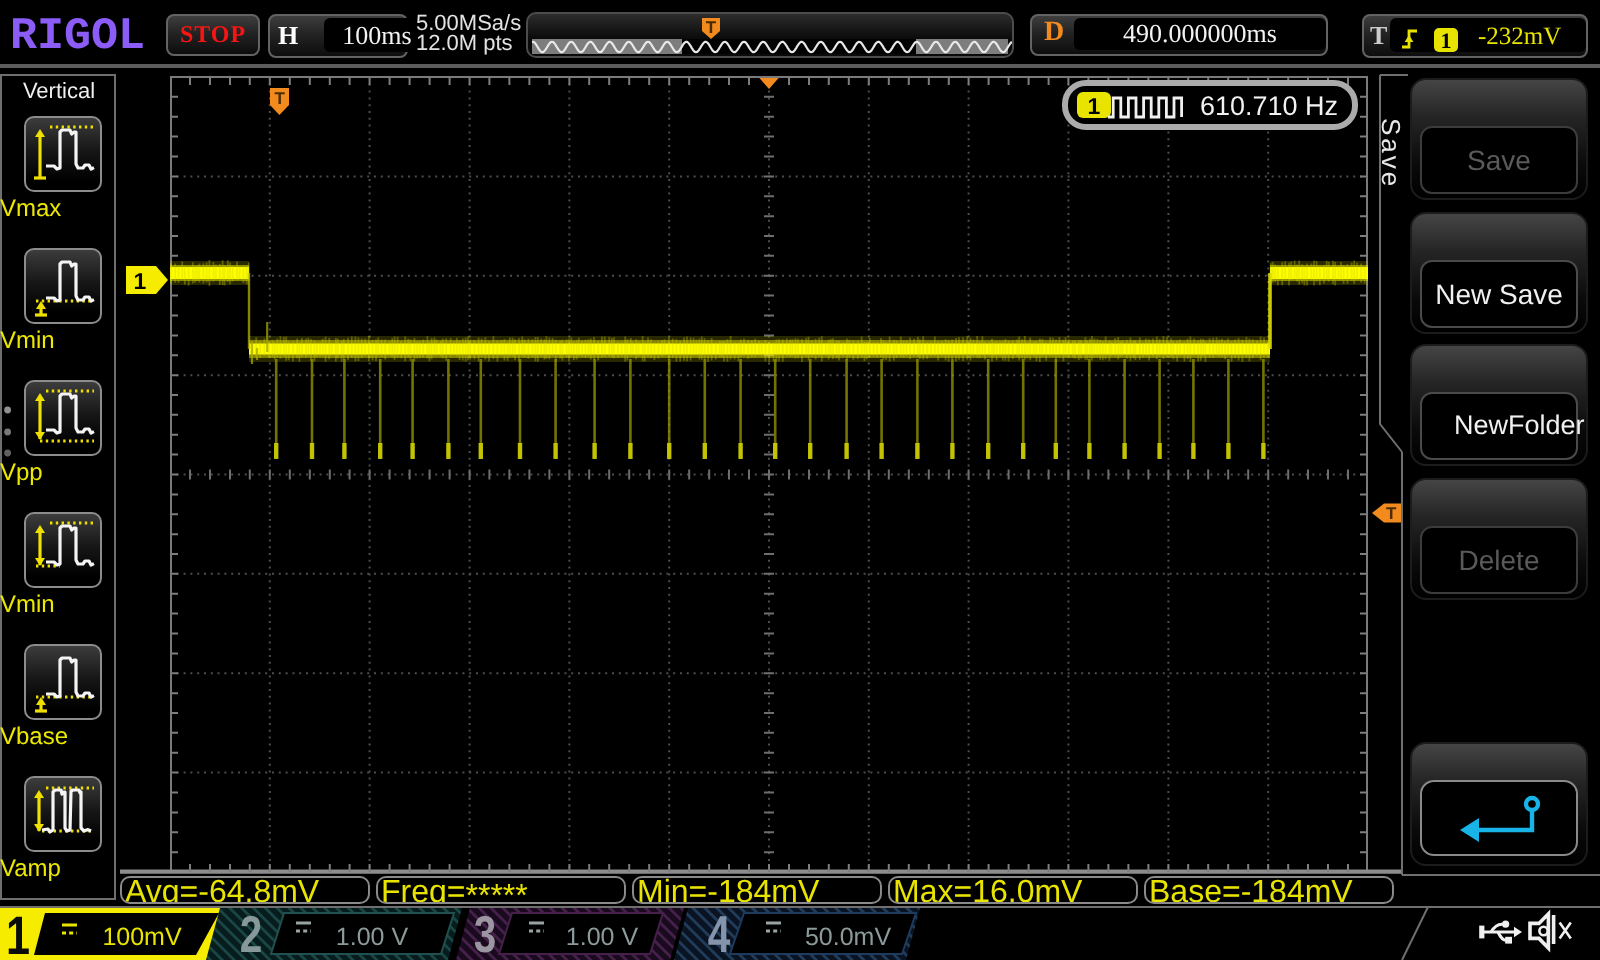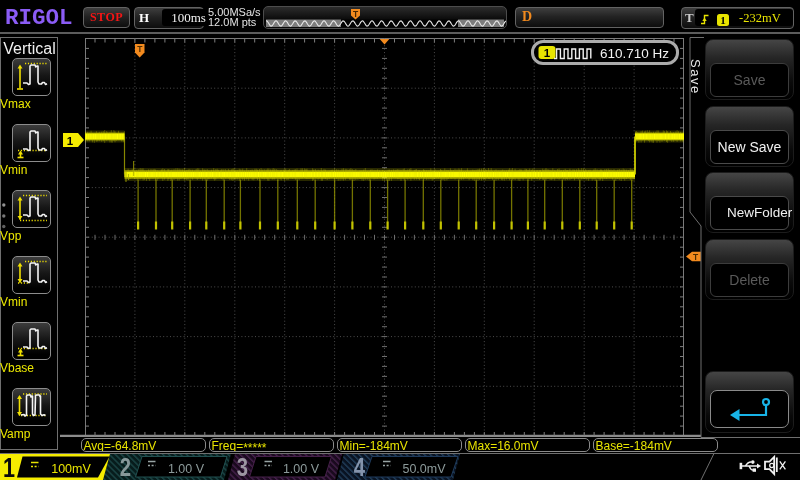--- a/index.html
+++ b/index.html
@@ -16,22 +16,22 @@
   .mbtn{position:absolute;left:4px;top:23px;width:79px;height:34px;border-radius:6px;
         background:#000;border:1px solid #4a4a4a;box-sizing:border-box;
         color:#f0f0f0;font-size:14px;text-align:center;line-height:32px;}
   .icon{position:absolute;left:12px;width:39px;height:38px;border-radius:5px;
         background:linear-gradient(180deg,#3c3c3c,#161616 46%,#000 88%);
         border:1px solid #8c8c8c;box-sizing:border-box;}
   .ilab{position:absolute;left:0px;width:62px;
         color:#ece800;font-size:12px;}
   .mbox{position:absolute;top:438px;height:14px;width:125px;background:#000;
         border:1px solid #8a8a8a;border-radius:5px;box-sizing:border-box;
-        color:#e8e400;font-size:12px;line-height:15px;padding-left:1.5px;
-        white-space:nowrap;overflow:hidden;margin-left:21px;}
+        color:#e8e400;font-size:16px;line-height:15px;padding-left:1.5px;
+        white-space:nowrap;overflow:hidden;}
 </style></head>
 <body>
 
 <svg class="abs" style="left:0;top:0" width="800" height="480" viewBox="0 0 800 480">
 
   <line x1="85" y1="38.5" x2="684" y2="38.5" stroke="#7a7a7a" stroke-width="1"></line>
   <line x1="85.5" y1="38" x2="85.5" y2="436" stroke="#7a7a7a" stroke-width="1"></line>
   <line x1="683.5" y1="38" x2="683.5" y2="436" stroke="#7a7a7a" stroke-width="1"></line>
   <line x1="60" y1="435.8" x2="701" y2="435.8" stroke="#8c8c8c" stroke-width="2.2"></line>
 <line x1="134.9" y1="38.5" x2="134.9" y2="436.0" class="gdot"></line>
@@ -93,34 +93,35 @@
   <rect x="2" y="12.5" width="75" height="7.5" fill="#7d7d7d"></rect>
   <rect x="77" y="12.5" width="117" height="7.5" fill="#020202"></rect>
   <rect x="194" y="12.5" width="46" height="7.5" fill="#7d7d7d"></rect>
   <polyline points="2.0,13.99 2.5,13.91 3.0,14.10 3.5,14.55 4.0,15.20 4.5,15.99 5.0,16.84 5.5,17.65 6.0,18.34 6.5,18.83 7.0,19.08 7.5,19.05 8.0,18.75 8.5,18.21 9.0,17.49 9.5,16.67 10.0,15.83 10.5,15.06 11.0,14.44 11.5,14.04 12.0,13.90 12.5,14.04 13.0,14.44 13.5,15.06 14.0,15.83 14.5,16.67 15.0,17.49 15.5,18.21 16.0,18.75 16.5,19.05 17.0,19.08 17.5,18.83 18.0,18.34 18.5,17.65 19.0,16.84 19.5,15.99 20.0,15.20 20.5,14.55 21.0,14.10 21.5,13.91 22.0,13.99 22.5,14.34 23.0,14.92 23.5,15.66 24.0,16.50 24.5,17.34 25.0,18.08 25.5,18.66 26.0,19.01 26.5,19.09 27.0,18.90 27.5,18.45 28.0,17.80 28.5,17.01 29.0,16.16 29.5,15.35 30.0,14.66 30.5,14.17 31.0,13.92 31.5,13.95 32.0,14.25 32.5,14.79 33.0,15.51 33.5,16.33 34.0,17.17 34.5,17.94 35.0,18.56 35.5,18.96 36.0,19.10 36.5,18.96 37.0,18.56 37.5,17.94 38.0,17.17 38.5,16.33 39.0,15.51 39.5,14.79 40.0,14.25 40.5,13.95 41.0,13.92 41.5,14.17 42.0,14.66 42.5,15.35 43.0,16.16 43.5,17.01 44.0,17.80 44.5,18.45 45.0,18.90 45.5,19.09 46.0,19.01 46.5,18.66 47.0,18.08 47.5,17.34 48.0,16.50 48.5,15.66 49.0,14.92 49.5,14.34 50.0,13.99 50.5,13.91 51.0,14.10 51.5,14.55 52.0,15.20 52.5,15.99 53.0,16.84 53.5,17.65 54.0,18.34 54.5,18.83 55.0,19.08 55.5,19.05 56.0,18.75 56.5,18.21 57.0,17.49 57.5,16.67 58.0,15.83 58.5,15.06 59.0,14.44 59.5,14.04 60.0,13.90 60.5,14.04 61.0,14.44 61.5,15.06 62.0,15.83 62.5,16.67 63.0,17.49 63.5,18.21 64.0,18.75 64.5,19.05 65.0,19.08 65.5,18.83 66.0,18.34 66.5,17.65 67.0,16.84 67.5,15.99 68.0,15.20 68.5,14.55 69.0,14.10 69.5,13.91 70.0,13.99 70.5,14.34 71.0,14.92 71.5,15.66 72.0,16.50 72.5,17.34 73.0,18.08 73.5,18.66 74.0,19.01 74.5,19.09 75.0,18.90 75.5,18.45 76.0,17.80 76.5,17.01 77.0,16.16 77.5,15.35 78.0,14.66 78.5,14.17 79.0,13.92 79.5,13.95 80.0,14.25 80.5,14.79 81.0,15.51 81.5,16.33 82.0,17.17 82.5,17.94 83.0,18.56 83.5,18.96 84.0,19.10 84.5,18.96 85.0,18.56 85.5,17.94 86.0,17.17 86.5,16.33 87.0,15.51 87.5,14.79 88.0,14.25 88.5,13.95 89.0,13.92 89.5,14.17 90.0,14.66 90.5,15.35 91.0,16.16 91.5,17.01 92.0,17.80 92.5,18.45 93.0,18.90 93.5,19.09 94.0,19.01 94.5,18.66 95.0,18.08 95.5,17.34 96.0,16.50 96.5,15.66 97.0,14.92 97.5,14.34 98.0,13.99 98.5,13.91 99.0,14.10 99.5,14.55 100.0,15.20 100.5,15.99 101.0,16.84 101.5,17.65 102.0,18.34 102.5,18.83 103.0,19.08 103.5,19.05 104.0,18.75 104.5,18.21 105.0,17.49 105.5,16.67 106.0,15.83 106.5,15.06 107.0,14.44 107.5,14.04 108.0,13.90 108.5,14.04 109.0,14.44 109.5,15.06 110.0,15.83 110.5,16.67 111.0,17.49 111.5,18.21 112.0,18.75 112.5,19.05 113.0,19.08 113.5,18.83 114.0,18.34 114.5,17.65 115.0,16.84 115.5,15.99 116.0,15.20 116.5,14.55 117.0,14.10 117.5,13.91 118.0,13.99 118.5,14.34 119.0,14.92 119.5,15.66 120.0,16.50 120.5,17.34 121.0,18.08 121.5,18.66 122.0,19.01 122.5,19.09 123.0,18.90 123.5,18.45 124.0,17.80 124.5,17.01 125.0,16.16 125.5,15.35 126.0,14.66 126.5,14.17 127.0,13.92 127.5,13.95 128.0,14.25 128.5,14.79 129.0,15.51 129.5,16.33 130.0,17.17 130.5,17.94 131.0,18.56 131.5,18.96 132.0,19.10 132.5,18.96 133.0,18.56 133.5,17.94 134.0,17.17 134.5,16.33 135.0,15.51 135.5,14.79 136.0,14.25 136.5,13.95 137.0,13.92 137.5,14.17 138.0,14.66 138.5,15.35 139.0,16.16 139.5,17.01 140.0,17.80 140.5,18.45 141.0,18.90 141.5,19.09 142.0,19.01 142.5,18.66 143.0,18.08 143.5,17.34 144.0,16.50 144.5,15.66 145.0,14.92 145.5,14.34 146.0,13.99 146.5,13.91 147.0,14.10 147.5,14.55 148.0,15.20 148.5,15.99 149.0,16.84 149.5,17.65 150.0,18.34 150.5,18.83 151.0,19.08 151.5,19.05 152.0,18.75 152.5,18.21 153.0,17.49 153.5,16.67 154.0,15.83 154.5,15.06 155.0,14.44 155.5,14.04 156.0,13.90 156.5,14.04 157.0,14.44 157.5,15.06 158.0,15.83 158.5,16.67 159.0,17.49 159.5,18.21 160.0,18.75 160.5,19.05 161.0,19.08 161.5,18.83 162.0,18.34 162.5,17.65 163.0,16.84 163.5,15.99 164.0,15.20 164.5,14.55 165.0,14.10 165.5,13.91 166.0,13.99 166.5,14.34 167.0,14.92 167.5,15.66 168.0,16.50 168.5,17.34 169.0,18.08 169.5,18.66 170.0,19.01 170.5,19.09 171.0,18.90 171.5,18.45 172.0,17.80 172.5,17.01 173.0,16.16 173.5,15.35 174.0,14.66 174.5,14.17 175.0,13.92 175.5,13.95 176.0,14.25 176.5,14.79 177.0,15.51 177.5,16.33 178.0,17.17 178.5,17.94 179.0,18.56 179.5,18.96 180.0,19.10 180.5,18.96 181.0,18.56 181.5,17.94 182.0,17.17 182.5,16.33 183.0,15.51 183.5,14.79 184.0,14.25 184.5,13.95 185.0,13.92 185.5,14.17 186.0,14.66 186.5,15.35 187.0,16.16 187.5,17.01 188.0,17.80 188.5,18.45 189.0,18.90 189.5,19.09 190.0,19.01 190.5,18.66 191.0,18.08 191.5,17.34 192.0,16.50 192.5,15.66 193.0,14.92 193.5,14.34 194.0,13.99 194.5,13.91 195.0,14.10 195.5,14.55 196.0,15.20 196.5,15.99 197.0,16.84 197.5,17.65 198.0,18.34 198.5,18.83 199.0,19.08 199.5,19.05 200.0,18.75 200.5,18.21 201.0,17.49 201.5,16.67 202.0,15.83 202.5,15.06 203.0,14.44 203.5,14.04 204.0,13.90 204.5,14.04 205.0,14.44 205.5,15.06 206.0,15.83 206.5,16.67 207.0,17.49 207.5,18.21 208.0,18.75 208.5,19.05 209.0,19.08 209.5,18.83 210.0,18.34 210.5,17.65 211.0,16.84 211.5,15.99 212.0,15.20 212.5,14.55 213.0,14.10 213.5,13.91 214.0,13.99 214.5,14.34 215.0,14.92 215.5,15.66 216.0,16.50 216.5,17.34 217.0,18.08 217.5,18.66 218.0,19.01 218.5,19.09 219.0,18.90 219.5,18.45 220.0,17.80 220.5,17.01 221.0,16.16 221.5,15.35 222.0,14.66 222.5,14.17 223.0,13.92 223.5,13.95 224.0,14.25 224.5,14.79 225.0,15.51 225.5,16.33 226.0,17.17 226.5,17.94 227.0,18.56 227.5,18.96 228.0,19.10 228.5,18.96 229.0,18.56 229.5,17.94 230.0,17.17 230.5,16.33 231.0,15.51 231.5,14.79 232.0,14.25 232.5,13.95 233.0,13.92 233.5,14.17 234.0,14.66 234.5,15.35 235.0,16.16 235.5,17.01 236.0,17.80 236.5,18.45 237.0,18.90 237.5,19.09 238.0,19.01 238.5,18.66 239.0,18.08 239.5,17.34 240.0,16.50 240.5,15.66 241.0,14.92 241.5,14.34 242.0,13.99" fill="none" stroke="#e8e8e8" stroke-width="1.1"></polyline>
   <polygon points="87,2 96,2 96,8.5 91.5,12.5 87,8.5" fill="#f28a1e"></polygon>
   <text x="91.5" y="9.5" font-size="8.5" font-weight="bold" fill="#4a2800" text-anchor="middle">T</text>
 </svg>
 </div>
 <div class="abs btn" style="left:515px;top:6.5px;width:149px;height:21px;">
   <span style="position:absolute;left:6px;top:1px;color:#f28a1e;font-weight:bold;font-size:14px;">D</span>
+  <span style="position:absolute;left:21px;top:1.5px;width:126px;height:16px;background:#000;border-radius:3px;color:#f2f2f2;font-size:13px;text-align:center;line-height:16px;">490.000000ms</span>
 </div>
 <div class="abs btn" style="left:681px;top:6.5px;width:113px;height:22px;">
   <span style="position:absolute;left:3px;top:2px;color:#cccccc;font-weight:bold;font-size:13px;">T</span>
   <span style="position:absolute;left:13px;top:1.5px;width:98px;height:17px;background:#000;border-radius:3px;"></span>
   <svg width="113" height="22" viewBox="0 0 113 22" style="position:absolute;left:0;top:0">
     <path d="M19 15.5 h3.5 v-8 h4" stroke="#e8e400" stroke-width="1.4" fill="none"></path>
     <polygon points="22.5,9.5 20.3,13 24.7,13" fill="#e8e400"></polygon>
     <rect x="35" y="6" width="12" height="12" rx="2.5" fill="#e8e400"></rect>
     <text x="41" y="15.8" font-size="11" font-weight="bold" fill="#000" text-anchor="middle">1</text>
   </svg>
   <span style="position:absolute;left:57px;top:3.5px;color:#e8e400;font-size:12.5px;">-232mV</span>
 </div>
 <div class="abs" style="left:0px;top:37px;width:58px;height:413px;border:1px solid #6f6f6f;box-sizing:border-box;background:#000;"></div>
-<div class="abs" style="left:0px;top:40px;width:59px;text-align:center;color:#f0f0f0;font-size:16px;">Vertical</div>
+<div class="abs" style="left:0px;top:40px;width:59px;text-align:center;color:#f0f0f0;font-size:11px;">Vertical</div>
 <div class="icon" style="top:58px"><svg width="37" height="36" viewBox="1 1 37 36">
       <line x1="13" y1="5.5" x2="35" y2="5.5" stroke="#f0e000" stroke-width="1.5" stroke-dasharray="1.2 1.7"></line>
       <line x1="8" y1="8.0" x2="8" y2="30.5" stroke="#f0e000" stroke-width="1.6"></line>
       <polygon points="5.5,10.5 10.5,10.5 8,6.5" fill="#f0e000"></polygon>
       <line x1="5" y1="31" x2="11" y2="31" stroke="#f0e000" stroke-width="1.6"></line>
       <polyline points="11,25 15,25 16.5,26.5 18,26 18,8 19,7 23,7 23.8,9 25,8 26,8 26,24 27,26 29.5,26 30.5,24.5 32.5,24.5 33.5,26.5 35,25.8" fill="none" stroke="#f4f4f4" stroke-width="1.6" stroke-linejoin="round"></polyline>
     </svg></div>
 <div class="ilab" style="top:97px">Vmax</div>
 <div class="icon" style="top:124px"><svg width="37" height="36" viewBox="1 1 37 36">
       <line x1="6" y1="26.5" x2="35" y2="26.5" stroke="#f0e000" stroke-width="1.5" stroke-dasharray="1.2 1.7"></line>

